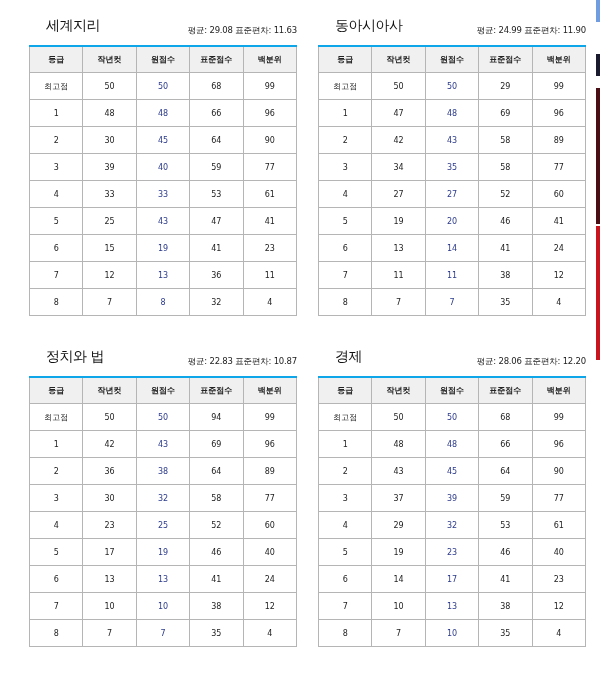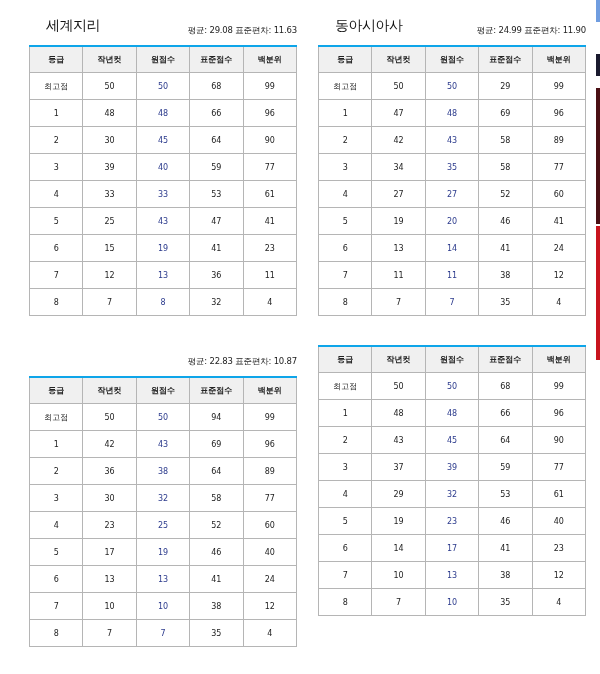--- a/index.html
+++ b/index.html
@@ -189,20 +189,21 @@
           <td>7</td>
           <td class="raw">7</td>
           <td>35</td>
           <td>4</td>
         </tr>
       </tbody>
     </table>
   </div>
 <div class="panel bl">
     <div class="head">
+      <div class="title">정치와 법</div>
       <div class="stats">평균: 22.83 표준편차: 10.87</div>
     </div>
     <table>
       <thead>
         <tr>
           <th>등급</th>
           <th>작년컷</th>
           <th>원점수</th>
           <th>표준점수</th>
           <th>백분위</th>
@@ -269,20 +270,24 @@
           <td>8</td>
           <td>7</td>
           <td class="raw">7</td>
           <td>35</td>
           <td>4</td>
         </tr>
       </tbody>
     </table>
   </div>
 <div class="panel br">
+    <div class="head">
+      <div class="title">경제</div>
+      <div class="stats">평균: 28.06 표준편차: 12.20</div>
+    </div>
     <table>
       <thead>
         <tr>
           <th>등급</th>
           <th>작년컷</th>
           <th>원점수</th>
           <th>표준점수</th>
           <th>백분위</th>
         </tr>
       </thead>

